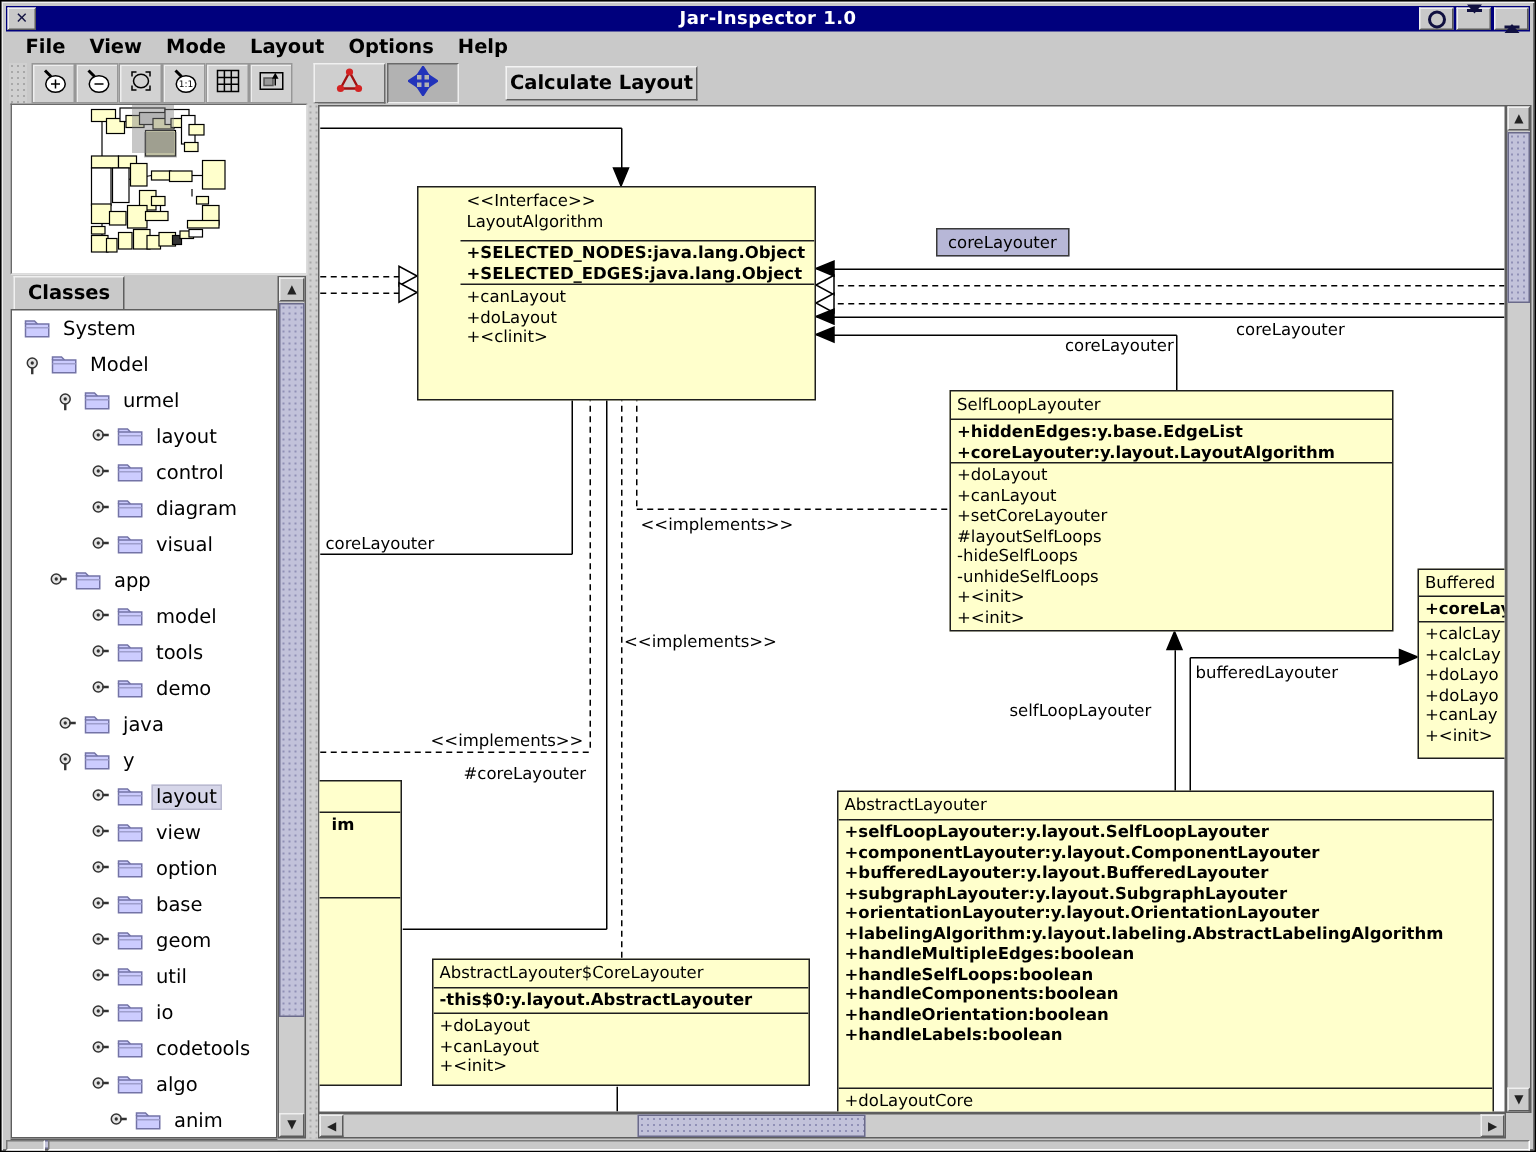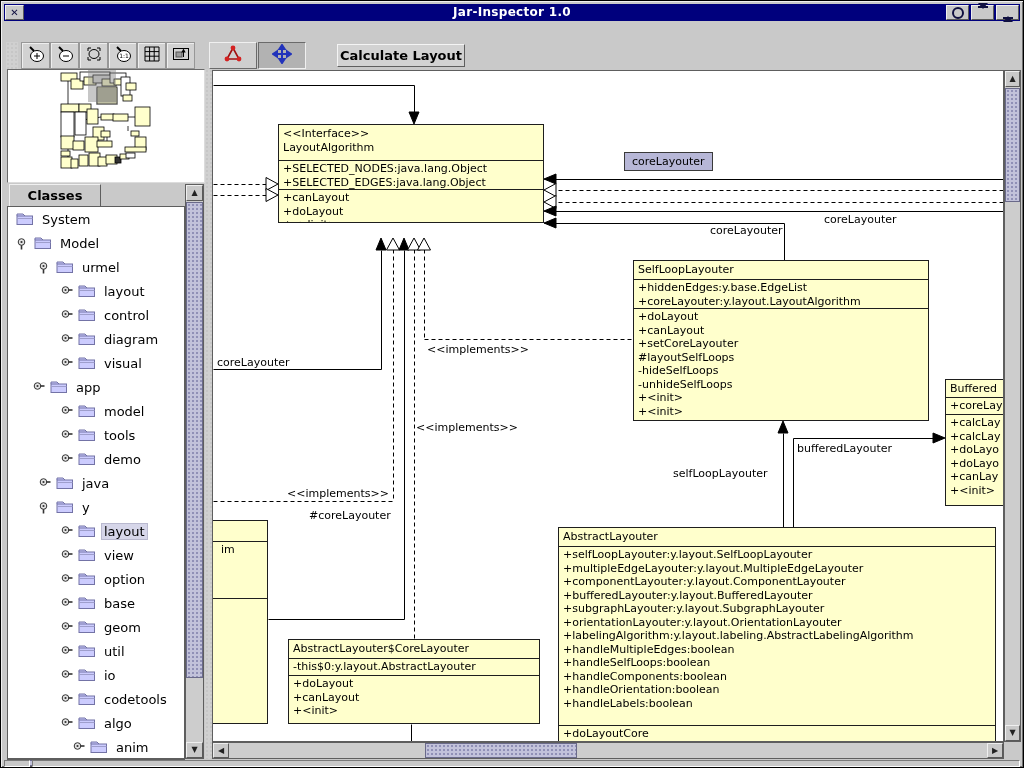--- a/index.html
+++ b/index.html
@@ -37,21 +37,21 @@
     border-color:#f0f0f0 #6a6a6a #6a6a6a #f0f0f0;box-sizing:border-box;
     display:flex;align-items:center;justify-content:center;}
   .mbtn.pressed{background:#b2b2b2;border-color:#6a6a6a #f0f0f0 #f0f0f0 #6a6a6a;}
   .calc-btn{position:absolute;left:333px;top:2px;width:128px;height:23px;background:#d2d2d2;
     border:1px solid;border-color:#f4f4f4 #5e5e5e #5e5e5e #f4f4f4;box-sizing:border-box;
     font-size:13px;font-weight:bold;font-family:"DejaVu Sans",sans-serif;
     display:flex;align-items:center;justify-content:center;color:#000;}
   
   .overview{position:absolute;left:6px;top:68px;width:198px;height:114px;background:#fff;
     border:1px solid;border-color:#6a6a6a #dcdcdc #dcdcdc #6a6a6a;box-sizing:border-box;}
-  .classes-tab{position:absolute;left:8px;top:183px;width:92px;height:23px;background:#c9c9c9;
+  .classes-tab{position:absolute;left:8px;top:183px;width:74px;height:23px;background:#c9c9c9;
     border:1px solid;border-color:#f0f0f0 #5e5e5e #c9c9c9 #f0f0f0;box-sizing:border-box;
     font-size:13px;font-weight:bold;display:flex;align-items:center;justify-content:center;}
   .tree-panel{position:absolute;left:6px;top:205px;width:178px;height:553px;background:#fff;
     border:1px solid #5e5e5e;box-sizing:border-box;overflow:hidden;}
   .tree-row{position:relative;height:24px;display:flex;align-items:center;gap:5px;font-size:13px;color:#000;}
   .tree-label{padding:1px 3px;}
   .tree-label.sel{background:#d6d6e9;border:1px solid #b9b9cf;padding:0 2px;}
   
   .sb{position:absolute;background:#cdcdcd;border:1px solid #5e5e5e;box-sizing:border-box;}
   .sb-btn{position:absolute;background:#c9c9c9;border:1px solid;border-color:#efefef #5a5a5a #5a5a5a #efefef;
@@ -59,21 +59,21 @@
     font-size:8px;color:#222;line-height:1;}
   .sb-thumb{position:absolute;background-color:#c2c2da;border:1px solid #6a6a8a;box-sizing:border-box;
     background-image:radial-gradient(#9090b6 26%,transparent 30%);background-size:4px 4px;}
   
   .canvas{position:absolute;left:211px;top:69px;width:792px;height:672px;background:#fff;
     border:1px solid #5e5e5e;box-sizing:border-box;overflow:hidden;}
   .edges-svg{position:absolute;left:0;top:0;z-index:1;}
   .uml-box{position:absolute;background:#ffffcc;border:1px solid #1e1e1e;box-sizing:border-box;
     z-index:2;font-size:11px;line-height:13.5px;color:#000;overflow:hidden;}
   .uml-title{border-bottom:1px solid #1e1e1e;padding:2px 4px 0;box-sizing:border-box;overflow:hidden;}
-  .uml-attrs{border-bottom:1px solid #1e1e1e;padding:1px 4px 0;box-sizing:border-box;overflow:hidden;}
+  .uml-attrs{border-bottom:1px solid #1e1e1e;padding:1px 4px 0;box-sizing:border-box;overflow:hidden;font-weight:bold;}
   .uml-methods{padding:1px 4px 0;overflow:hidden;}
   .elabel{position:absolute;z-index:3;font-size:11px;line-height:13px;color:#000;white-space:nowrap;}
   .elabel.sel{background:#b7b7d7;border:1px solid #3a3a3a;padding:2px 7px;}
   .divider{position:absolute;left:204px;top:68px;width:7px;height:690px;}
   
   .status-cell{position:absolute;top:759px;height:7px;border:1px solid;
     border-color:#7a7a7a #ffffff #ffffff #7a7a7a;box-sizing:border-box;background:#c9c9c9;}
 </style>
 </head>
 <body>
@@ -91,20 +91,28 @@
       </div>
       <div class="tb-btn">
         <span><span class="glyph-bar"></span><span class="glyph-tri-down"></span></span>
       </div>
       <div class="tb-btn">
         <span><span class="glyph-tri-up"></span><span class="glyph-bar"></span></span>
       </div>
     </div>
   </div>
 
+  <div class="menubar" id="menubar">
+      <span class="menu-item">File</span>
+      <span class="menu-item">View</span>
+      <span class="menu-item">Mode</span>
+      <span class="menu-item">Layout</span>
+      <span class="menu-item">Options</span>
+      <span class="menu-item">Help</span>
+    </div>
 
   <div class="toolbar">
     <div class="grip stipple"></div>
     <div id="toolbtns">
         <div class="tbtn" style="left: 17px;">
           <span><svg width="20" height="20">
               <line x1="4" y1="3" x2="8" y2="7" stroke="#000" stroke-width="2"></line>
               <ellipse cx="11" cy="12" rx="6.5" ry="5.5" fill="#fff" stroke="#000"></ellipse>
               <line x1="8" y1="12" x2="14" y2="12" stroke="#000"></line>
               <line x1="11" y1="9" x2="11" y2="15" stroke="#000"></line>
@@ -656,21 +664,21 @@
         <polygon points="331,140 343,135 343,145" fill="#000000" stroke="#000" stroke-width="1"></polygon>
         <polygon points="331,152 343,147 343,157" fill="#000000" stroke="#000" stroke-width="1"></polygon>
         <polygon points="168,167 163,179 173,179" fill="#000000" stroke="#000" stroke-width="1"></polygon>
         <polygon points="180,167 173.5,179 186.5,179" fill="#ffffff" stroke="#000" stroke-width="1"></polygon>
         <polygon points="191,167 186,179 196,179" fill="#000000" stroke="#000" stroke-width="1"></polygon>
         <polygon points="201,167 194.5,179 207.5,179" fill="#ffffff" stroke="#000" stroke-width="1"></polygon>
         <polygon points="211,167 204.5,179 217.5,179" fill="#ffffff" stroke="#000" stroke-width="1"></polygon>
         <polygon points="570,350 565,362 575,362" fill="#000000" stroke="#000" stroke-width="1"></polygon>
         <polygon points="732,367 720,362 720,372" fill="#000000" stroke="#000" stroke-width="1"></polygon>
       </svg>
-  <div class="uml-box" style="left: 65px; top: 53px; width: 266px; height: 99px;">
+  <div class="uml-box" style="left: 65px; top: 53px; width: 266px; height: 143px; padding-left: 28px;">
         <div class="uml-title" style="height:36px">
           <div>&lt;&lt;Interface&gt;&gt;</div>
           <div>LayoutAlgorithm</div>
         </div>
         <div class="uml-attrs" style="height:29px">
           <div>+SELECTED_NODES:java.lang.Object</div>
           <div>+SELECTED_EDGES:java.lang.Object</div>
         </div>
         <div class="uml-methods">
           <div>+canLayout</div>
@@ -712,21 +720,20 @@
           <div>+canLay</div>
           <div>+&lt;init&gt;</div>
         </div>
       </div>
       <div class="uml-box" style="left: 345px; top: 456px; width: 438px; height: 300px;">
         <div class="uml-title" style="height:19px">
           <div>AbstractLayouter</div>
         </div>
         <div class="uml-attrs" style="height:179px">
           <div>+selfLoopLayouter:y.layout.SelfLoopLayouter</div>
-          <div>+multipleEdgeLayouter:y.layout.MultipleEdgeLayouter</div>
           <div>+componentLayouter:y.layout.ComponentLayouter</div>
           <div>+bufferedLayouter:y.layout.BufferedLayouter</div>
           <div>+subgraphLayouter:y.layout.SubgraphLayouter</div>
           <div>+orientationLayouter:y.layout.OrientationLayouter</div>
           <div>+labelingAlgorithm:y.layout.labeling.AbstractLabelingAlgorithm</div>
           <div>+handleMultipleEdges:boolean</div>
           <div>+handleSelfLoops:boolean</div>
           <div>+handleComponents:boolean</div>
           <div>+handleOrientation:boolean</div>
           <div>+handleLabels:boolean</div>

